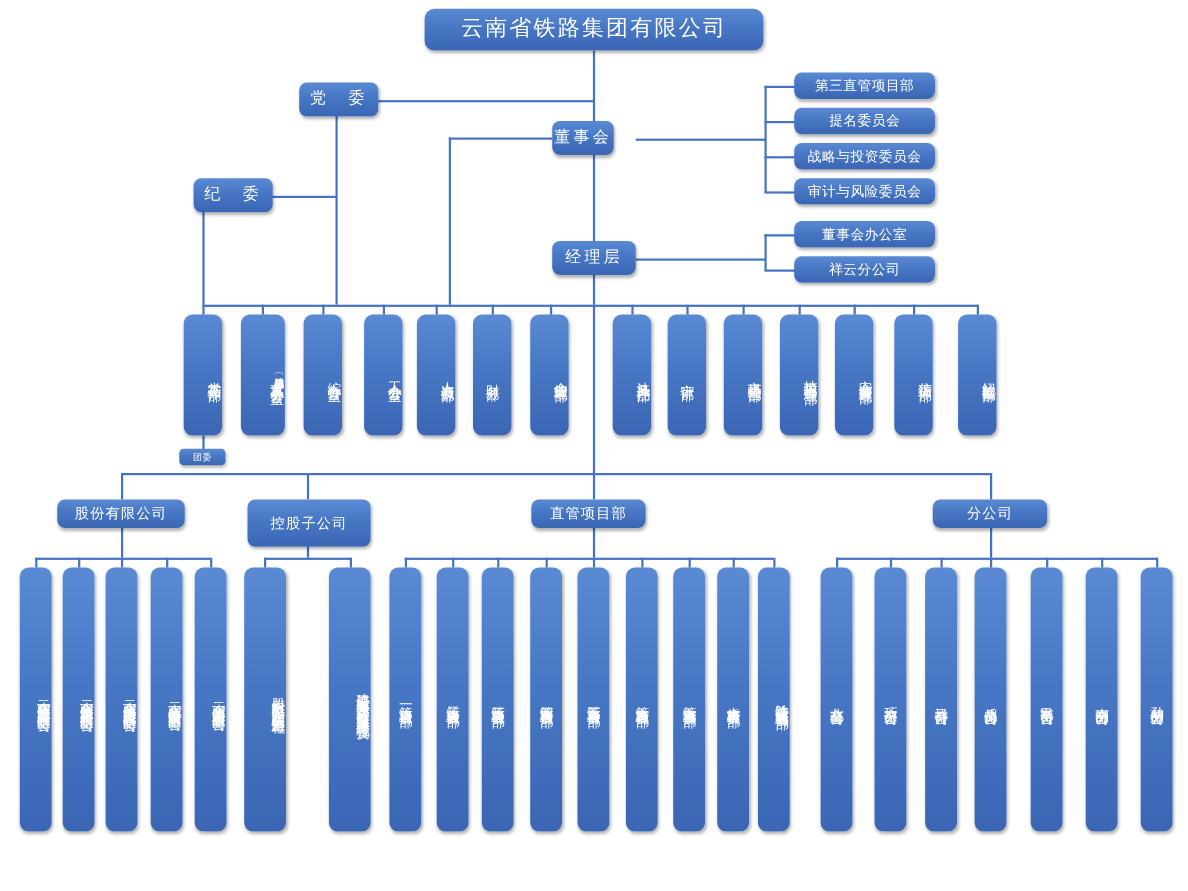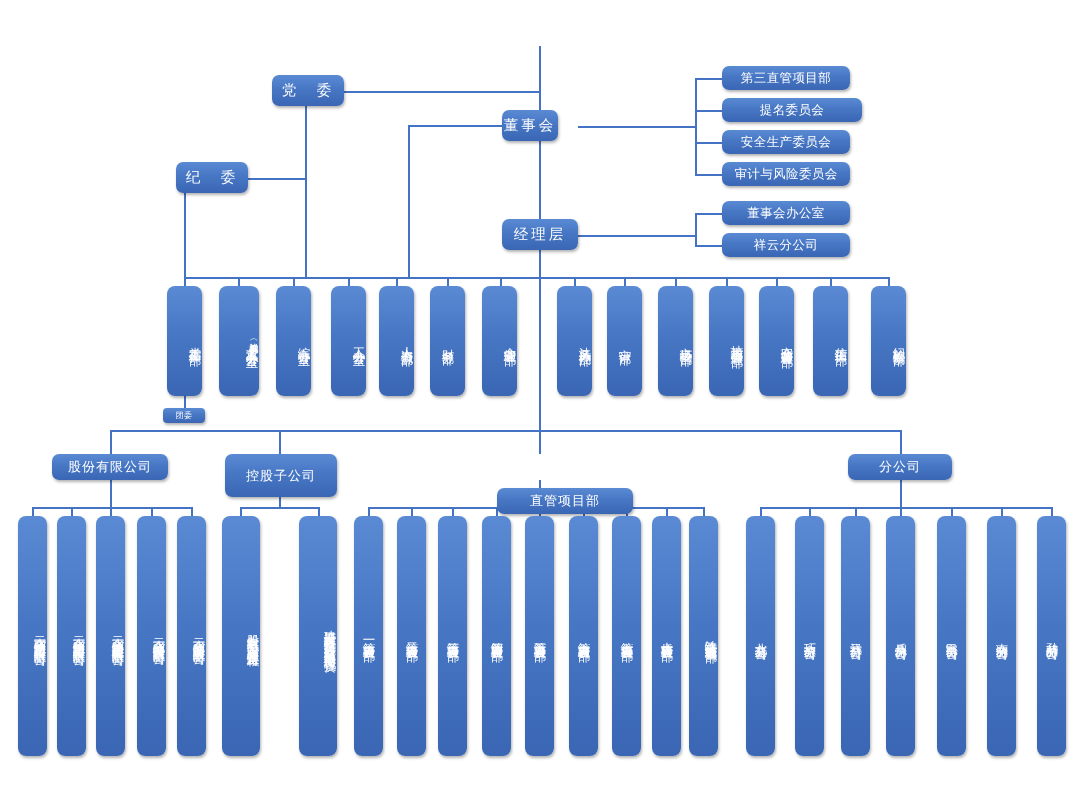--- a/index.html
+++ b/index.html
@@ -111,45 +111,48 @@
   <div class="ln lnh" style="left:695px;top:213px;width:28px;"></div>
   <div class="ln lnh" style="left:695px;top:245px;width:28px;"></div>
 
   <div class="ln lnh" style="left:408px;top:125px;width:94px;"></div>
   <div class="ln lnv" style="left:408px;top:125px;height:152px;"></div>
 
   <div class="ln lnv" style="left:539px;top:249px;height:28px;"></div>
 
   <div class="ln lnh" style="left:184px;top:277px;width:705px;"></div>
 
+  <div class="node title-node" style="left:386px;top:8px;width:308px;height:38px;">
+    <span>云南省铁路集团有限公司</span>
+  </div>
 
   <div class="node mid-node" style="left:272px;top:75px;width:72px;height:31px;">
     <span>党　委</span>
   </div>
 
   <div class="node mid-node" style="left:176px;top:162px;width:72px;height:31px;">
     <span>纪　委</span>
   </div>
 
   <div class="node mid-node" style="left:502px;top:110px;width:56px;height:31px;">
     <span>董事会</span>
   </div>
 
   <div class="node mid-node" style="left:502px;top:219px;width:76px;height:31px;">
     <span>经理层</span>
   </div>
 
   <div class="node cmt-node" style="left:722px;top:66px;width:128px;height:24px;">
     <span>第三直管项目部</span>
   </div>
-  <div class="node cmt-node" style="left:722px;top:98px;width:140px;height:24px;">
+  <div class="node cmt-node" style="left:722px;top:98px;width:128px;height:24px;">
     <span>提名委员会</span>
   </div>
   <div class="node cmt-node" style="left:722px;top:130px;width:128px;height:24px;">
-    <span>安全生产委员会</span>
+    <span>战略与投资委员会</span>
   </div>
   <div class="node cmt-node" style="left:722px;top:162px;width:128px;height:24px;">
     <span>审计与风险委员会</span>
   </div>
 
   <div class="node cmt-node" style="left:722px;top:201px;width:128px;height:24px;">
     <span>董事会办公室</span>
   </div>
   <div class="node cmt-node" style="left:722px;top:233px;width:128px;height:24px;">
     <span>祥云分公司</span>
@@ -228,21 +231,21 @@
   <div class="ln lnv" style="left:279px;top:430px;height:24px;"></div>
   <div class="ln lnv" style="left:539px;top:430px;height:24px;"></div>
   <div class="ln lnv" style="left:900px;top:430px;height:24px;"></div>
 
   <div class="node cat-node" style="left:52px;top:454px;width:116px;height:26px;">
     <span>股份有限公司</span>
   </div>
   <div class="node cat-node" style="left:225px;top:454px;width:112px;height:43px;">
     <span>控股子公司</span>
   </div>
-  <div class="node cat-node" style="left:497px;top:454px;width:136px;height:26px;margin-top:34px;">
+  <div class="node cat-node" style="left:483px;top:454px;width:104px;height:26px;">
     <span>直管项目部</span>
   </div>
   <div class="node cat-node" style="left:848px;top:454px;width:104px;height:26px;">
     <span>分公司</span>
   </div>
 
   <div class="ln lnv" style="left:110px;top:480px;height:27px;"></div>
   <div class="ln lnh" style="left:32px;top:507px;width:159px;"></div>
   <div class="ln lnv" style="left:32px;top:507px;height:9px;"></div>
   <div class="ln lnv" style="left:71px;top:507px;height:9px;"></div>

